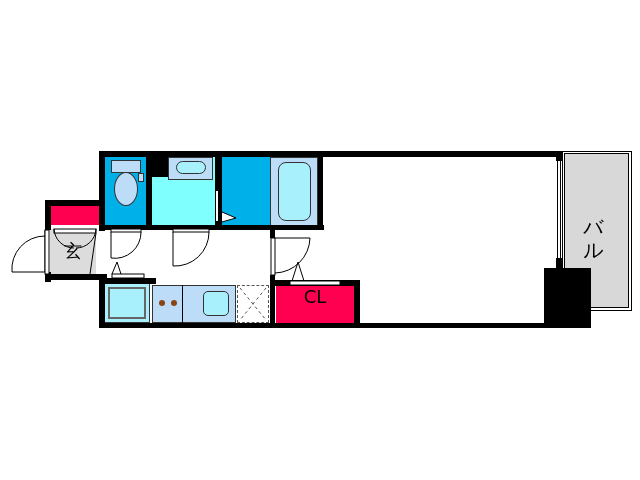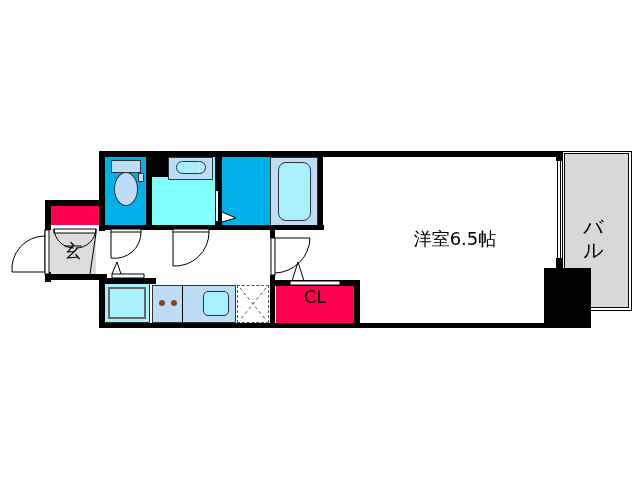--- a/index.html
+++ b/index.html
@@ -14,23 +14,20 @@
 
 <div class="abs" style="left:0;top:0;width:640px;height:480px;">
 
   <div class="abs" style="left:562px;top:151px;width:70px;height:160px;border:1px solid #000;background:#fff;"></div>
   <div class="abs" style="left:564px;top:153px;width:65px;height:155px;border:1px solid #000;background:#d8d8d8;"></div>
   <div class="lbl" style="left:570px;top:195px;width:48px;height:70px;font-size:20px;line-height:24px;flex-direction:column;">
     <span style="writing-mode:vertical-rl;letter-spacing:2px;">バル</span>
   </div>
 
   <div class="abs" style="left:322px;top:151px;width:240px;height:174px;background:#fff;"></div>
-  <div class="lbl" style="left:380px;top:222px;width:150px;height:34px;font-size:18px;">
-    <span>洋室6.5帖</span>
-  </div>
 
   <div class="abs" style="left:104px;top:157px;width:42px;height:70px;background:#00b0e8;"></div>
   <div class="abs" style="left:111px;top:160px;width:30px;height:13px;background:#bcdcf8;border:1px solid #333;"></div>
   <div class="abs" style="left:138px;top:173px;width:6px;height:9px;background:#bcdcf8;border:1px solid #333;"></div>
   <div class="abs" style="left:114px;top:172px;width:24px;height:34px;background:#bcdcf8;border:1px solid #333;border-radius:50%;"></div>
 
   <div class="abs" style="left:152px;top:177px;width:70px;height:50px;background:#80ffff;"></div>
   <div class="abs" style="left:168px;top:157px;width:54px;height:22px;background:#80ffff;"></div>
   <div class="abs" style="left:168px;top:157px;width:45px;height:23px;background:#bcdcf8;border:1px solid #333;"></div>
   <div class="abs" style="left:176px;top:161px;width:30px;height:13px;background:#a8f0fc;border:1px solid #333;border-radius:7px;"></div>

